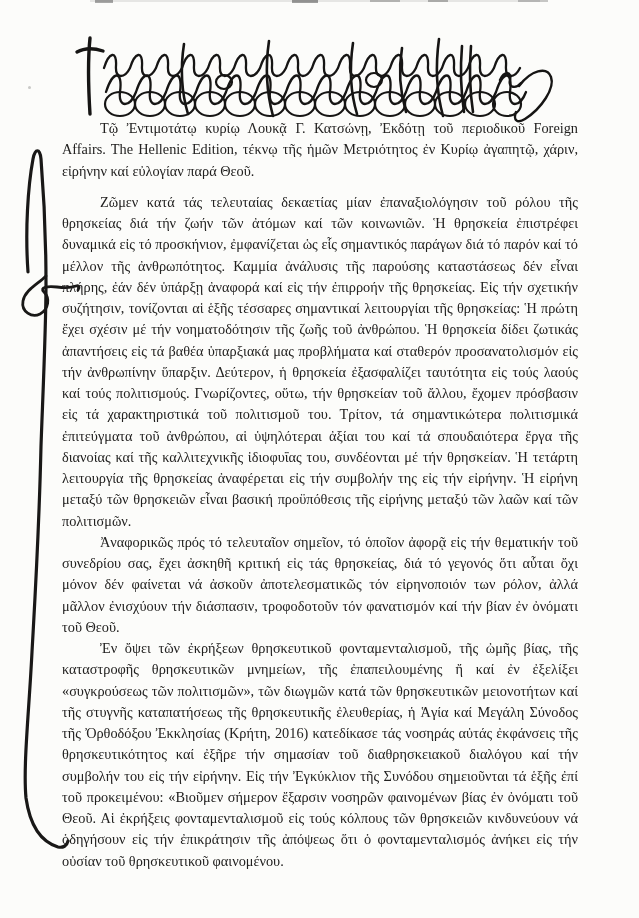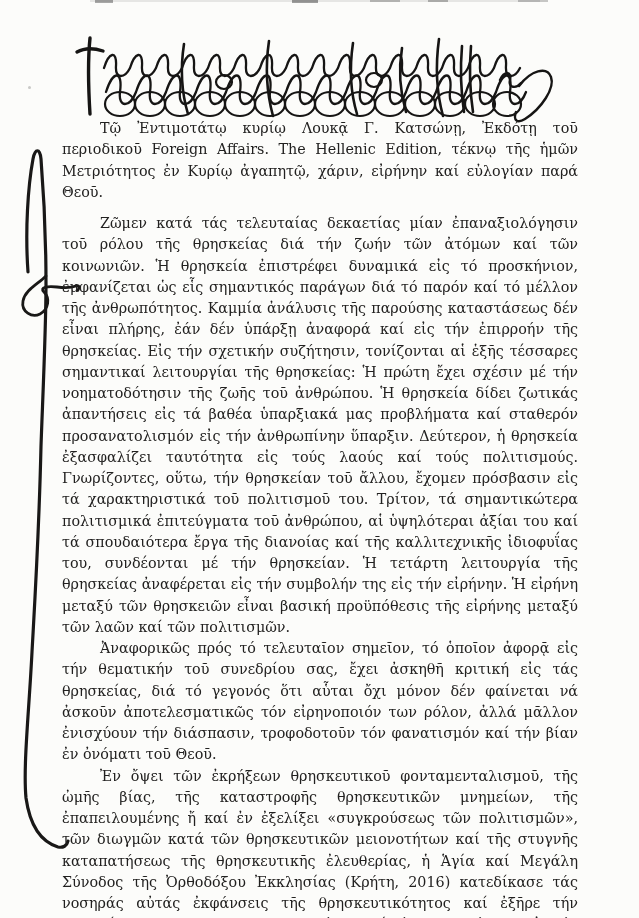--- a/index.html
+++ b/index.html
@@ -27,21 +27,21 @@
     position: absolute; left: 8px; top: 146px;
     width: 80px; height: 712px;
   }
   .flourish path { fill: none; stroke: #191817; stroke-linecap: round; }
 
   .letter-body {
     position: absolute; left: 62px; top: 118px; width: 516px;
     font-size: 14.3px; line-height: 21.25px;
     text-align: justify;
   }
-  .para { margin: 0; text-indent: 38px; }
+  .para { margin: 0; text-indent: 38px; font-family: Liberation Serif, serif; }
   .para.space-after { margin-bottom: 10px; }
 </style>
 </head>
 <body>
 
 <div class="page">
 
   <div>
     <div class="artifact" style="left:90px;top:0;width:450px;height:2px;opacity:.10"></div>
     <div class="artifact" style="left:95px;top:0;width:18px;height:3px;opacity:.40"></div>

